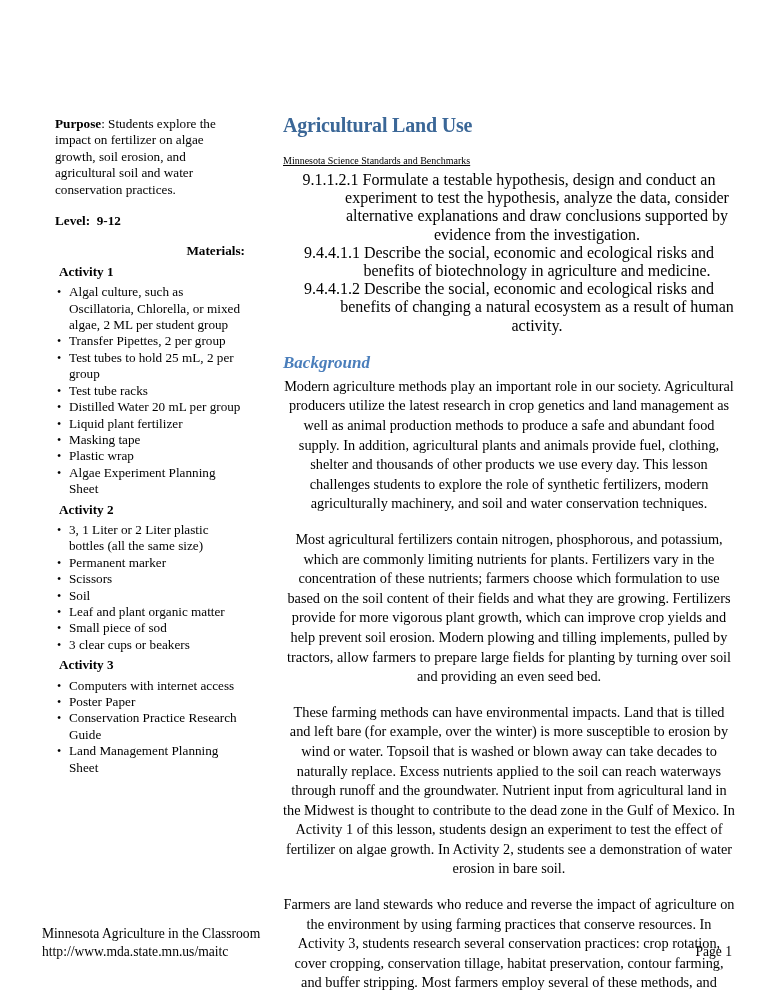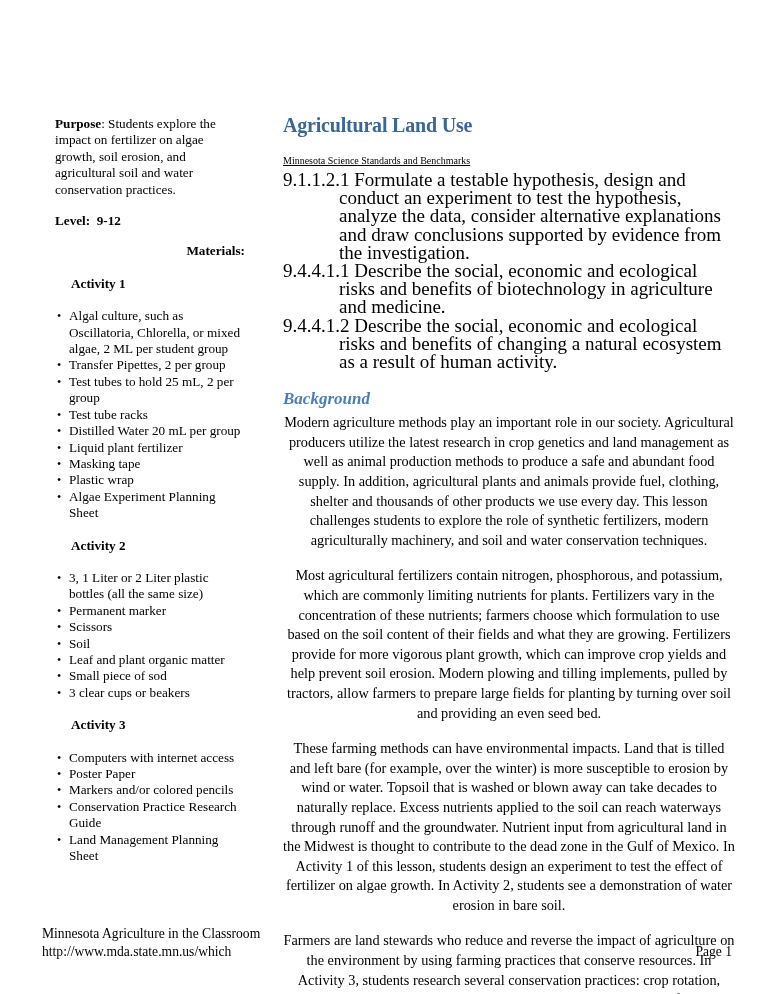--- a/index.html
+++ b/index.html
@@ -62,21 +62,21 @@
     font-weight: bold;
   }
   .sb-level .lv-val { font-weight: bold; }
 
   .sb-heading {
     margin: 0;
     font-weight: bold;
     text-align: right;
   }
   .sb-activity {
-    margin: 16px;
+    margin: 4px;
     font-weight: bold;
   }
 
   ul.sb-list {
     list-style: none;
     margin: 0;
     padding: 0;
   }
   ul.sb-list li {
     position: relative;
@@ -107,22 +107,23 @@
     margin: 0 0 1px 0;
     font-size: 10px;
     line-height: 18px;
     text-decoration: underline;
   }
 
   ul.std-list {
     list-style: none;
     margin: 0 0 0 0;
     padding: 0;
-    font-size: 19px;
+    font-size: 16px;
     line-height: 18.2px;
+    text-align: center;
   }
   ul.std-list li {
     padding-left: 56px;
     text-indent: -56px;
     margin: 0;
   }
   ul.std-list li .code { white-space: pre; }
 
   .section-head {
     margin: 17px 0 3px 0;
@@ -199,21 +200,20 @@
         <li>Soil</li>
         <li>Leaf and plant organic matter</li>
         <li>Small piece of sod</li>
         <li>3 clear cups or beakers</li>
       </ul>
 
       <p class="sb-activity">Activity 3</p>
       <ul class="sb-list">
         <li>Computers with internet access</li>
         <li>Poster Paper</li>
-        <li>Markers and/or colored pencils</li>
         <li>Conservation Practice Research Guide</li>
         <li>Land Management Planning Sheet</li>
       </ul>
 
     </div>
 
     <div class="maincol">
 
       <h1 class="title">Agricultural Land Use</h1>
 
@@ -232,18 +232,18 @@
       <p class="body">These farming methods can have environmental impacts.  Land that is tilled and left bare (for example, over the winter) is more susceptible to erosion by wind or water.  Topsoil that is washed or blown away can take decades to naturally replace.  Excess nutrients applied to the soil can reach waterways through runoff and the groundwater.  Nutrient input from agricultural land in the Midwest is thought to contribute to the dead zone in the Gulf of Mexico.  In Activity 1 of this lesson, students design an experiment to test the effect of fertilizer on algae growth.  In Activity 2, students see a demonstration of water erosion in bare soil.</p>
       <p class="body">Farmers are land stewards who reduce and reverse the impact of agriculture on the environment by using farming practices that conserve resources.  In Activity 3, students research several conservation practices: crop rotation, cover cropping, conservation tillage, habitat preservation, contour farming, and buffer stripping.  Most farmers employ several of these methods, and</p>
 
     </div>
 
   </div>
 
   <div class="footer">
     <div class="f-left">
       <div>Minnesota Agriculture in the Classroom</div>
-      <div>http://www.mda.state.mn.us/which</div>
+      <div>http://www.mda.state.mn.us/maitc</div>
     </div>
     <div class="f-right">Page 1</div>
   </div>
 
 </div>
 
 </body></html>

